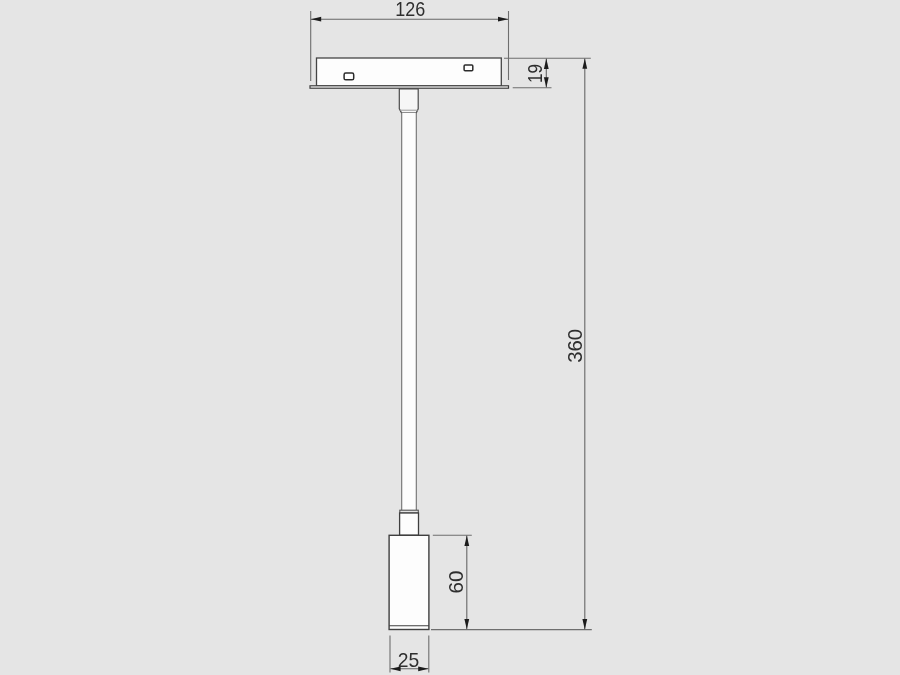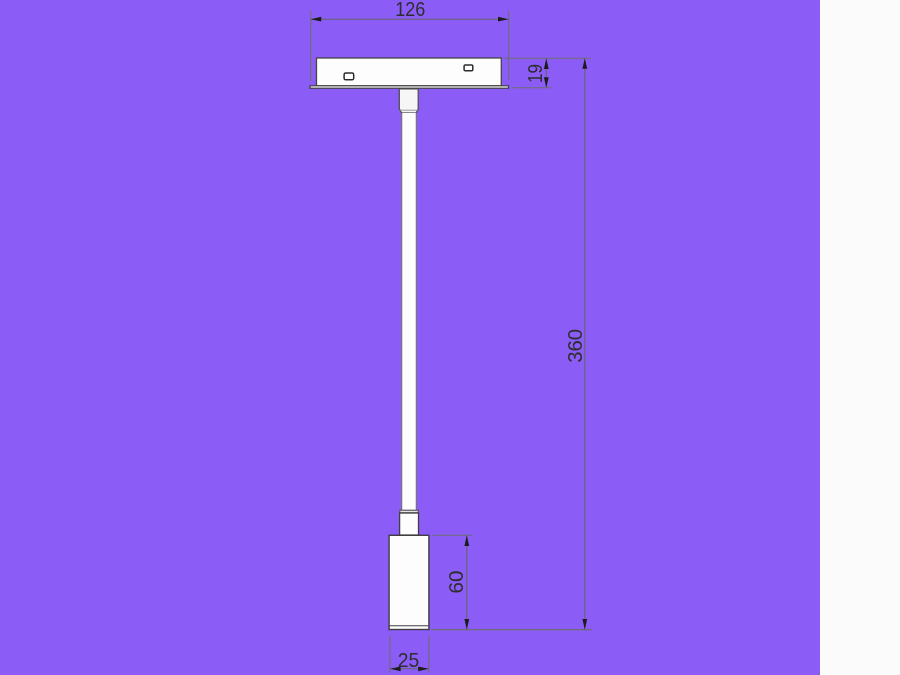--- a/index.html
+++ b/index.html
@@ -1,16 +1,16 @@
 <!DOCTYPE html>
 <html><head>
 <meta charset="utf-8">
 <style>
   html,body{margin:0;padding:0;background:#fbfbfb;}
-  .page{width:820px;height:675px;position:relative;background:#8b5cf6;overflow:hidden;text-align:right;}
+  .page{width:900px;height:675px;position:relative;background:#e5e5e5;overflow:hidden;text-align:right;}
   svg{display:block;}
   text{font-family:"Liberation Sans", sans-serif;fill:#2e2e2e;}
 </style>
 </head>
 <body>
 <div class="page">
 <svg width="900" height="675" viewBox="0 0 900 675">
 
   <g>
     <rect x="316.5" y="58" width="184.8" height="28" fill="#fdfdfd" stroke="#454545" stroke-width="1.3"></rect>

